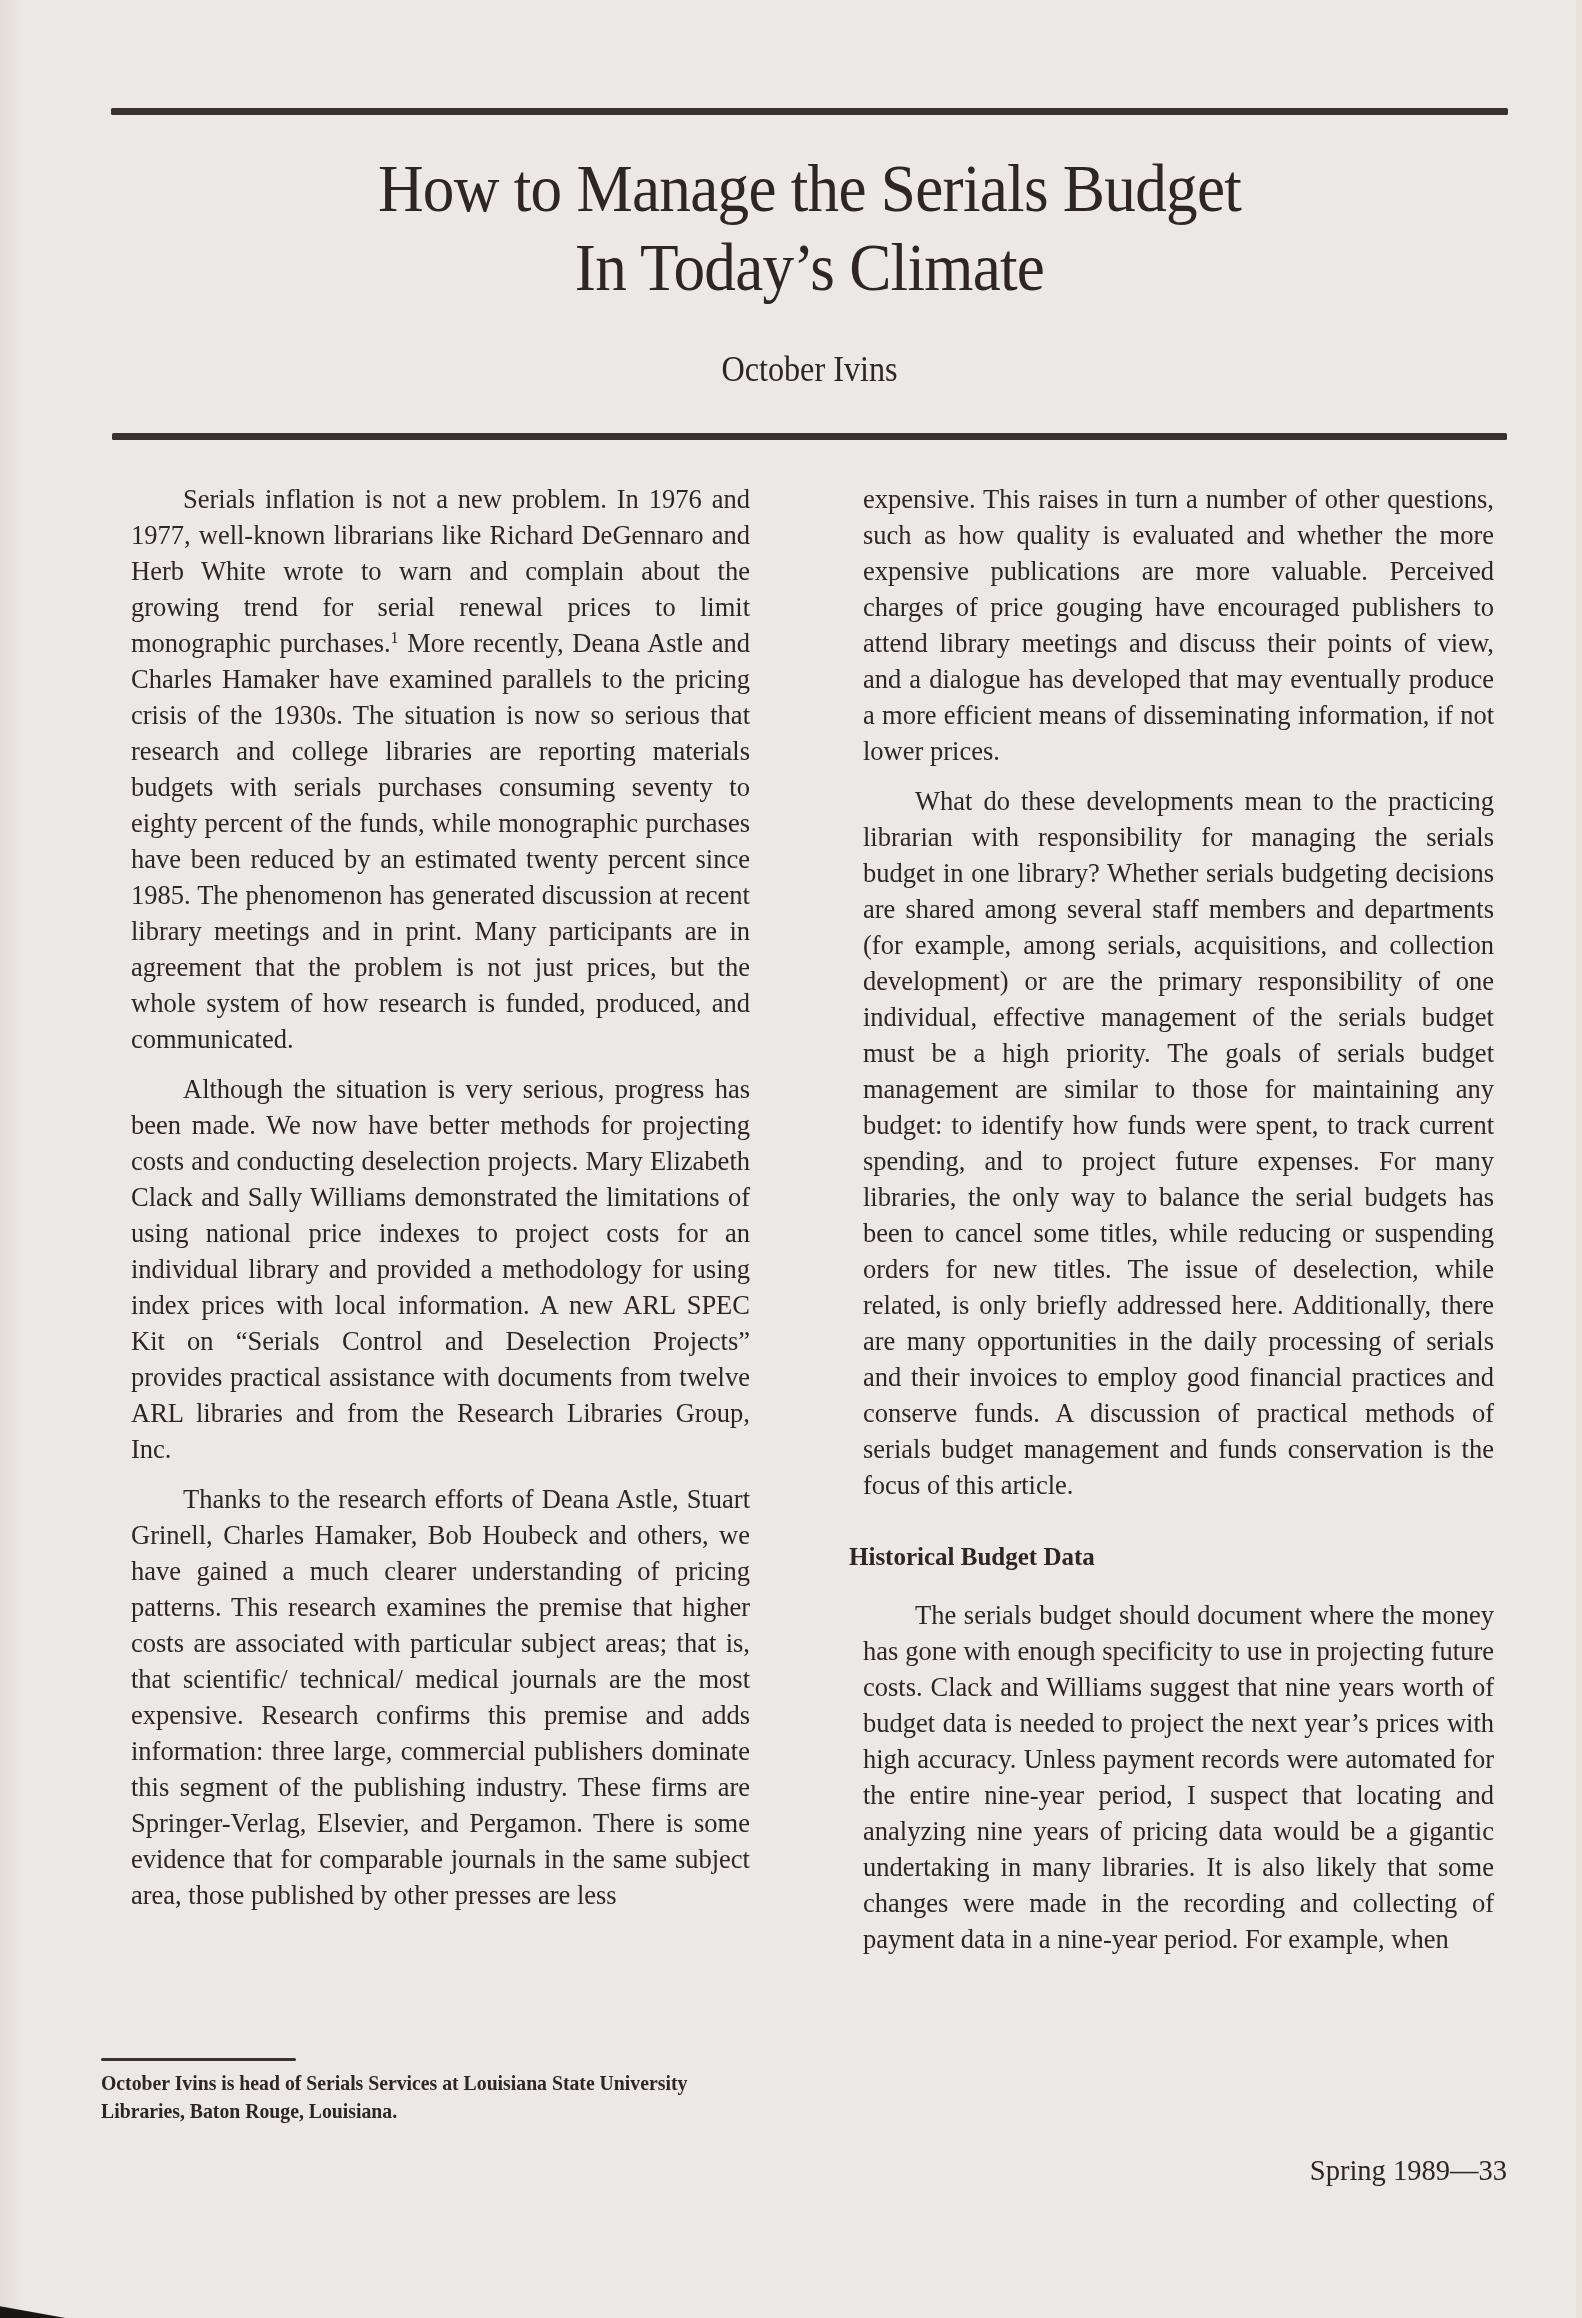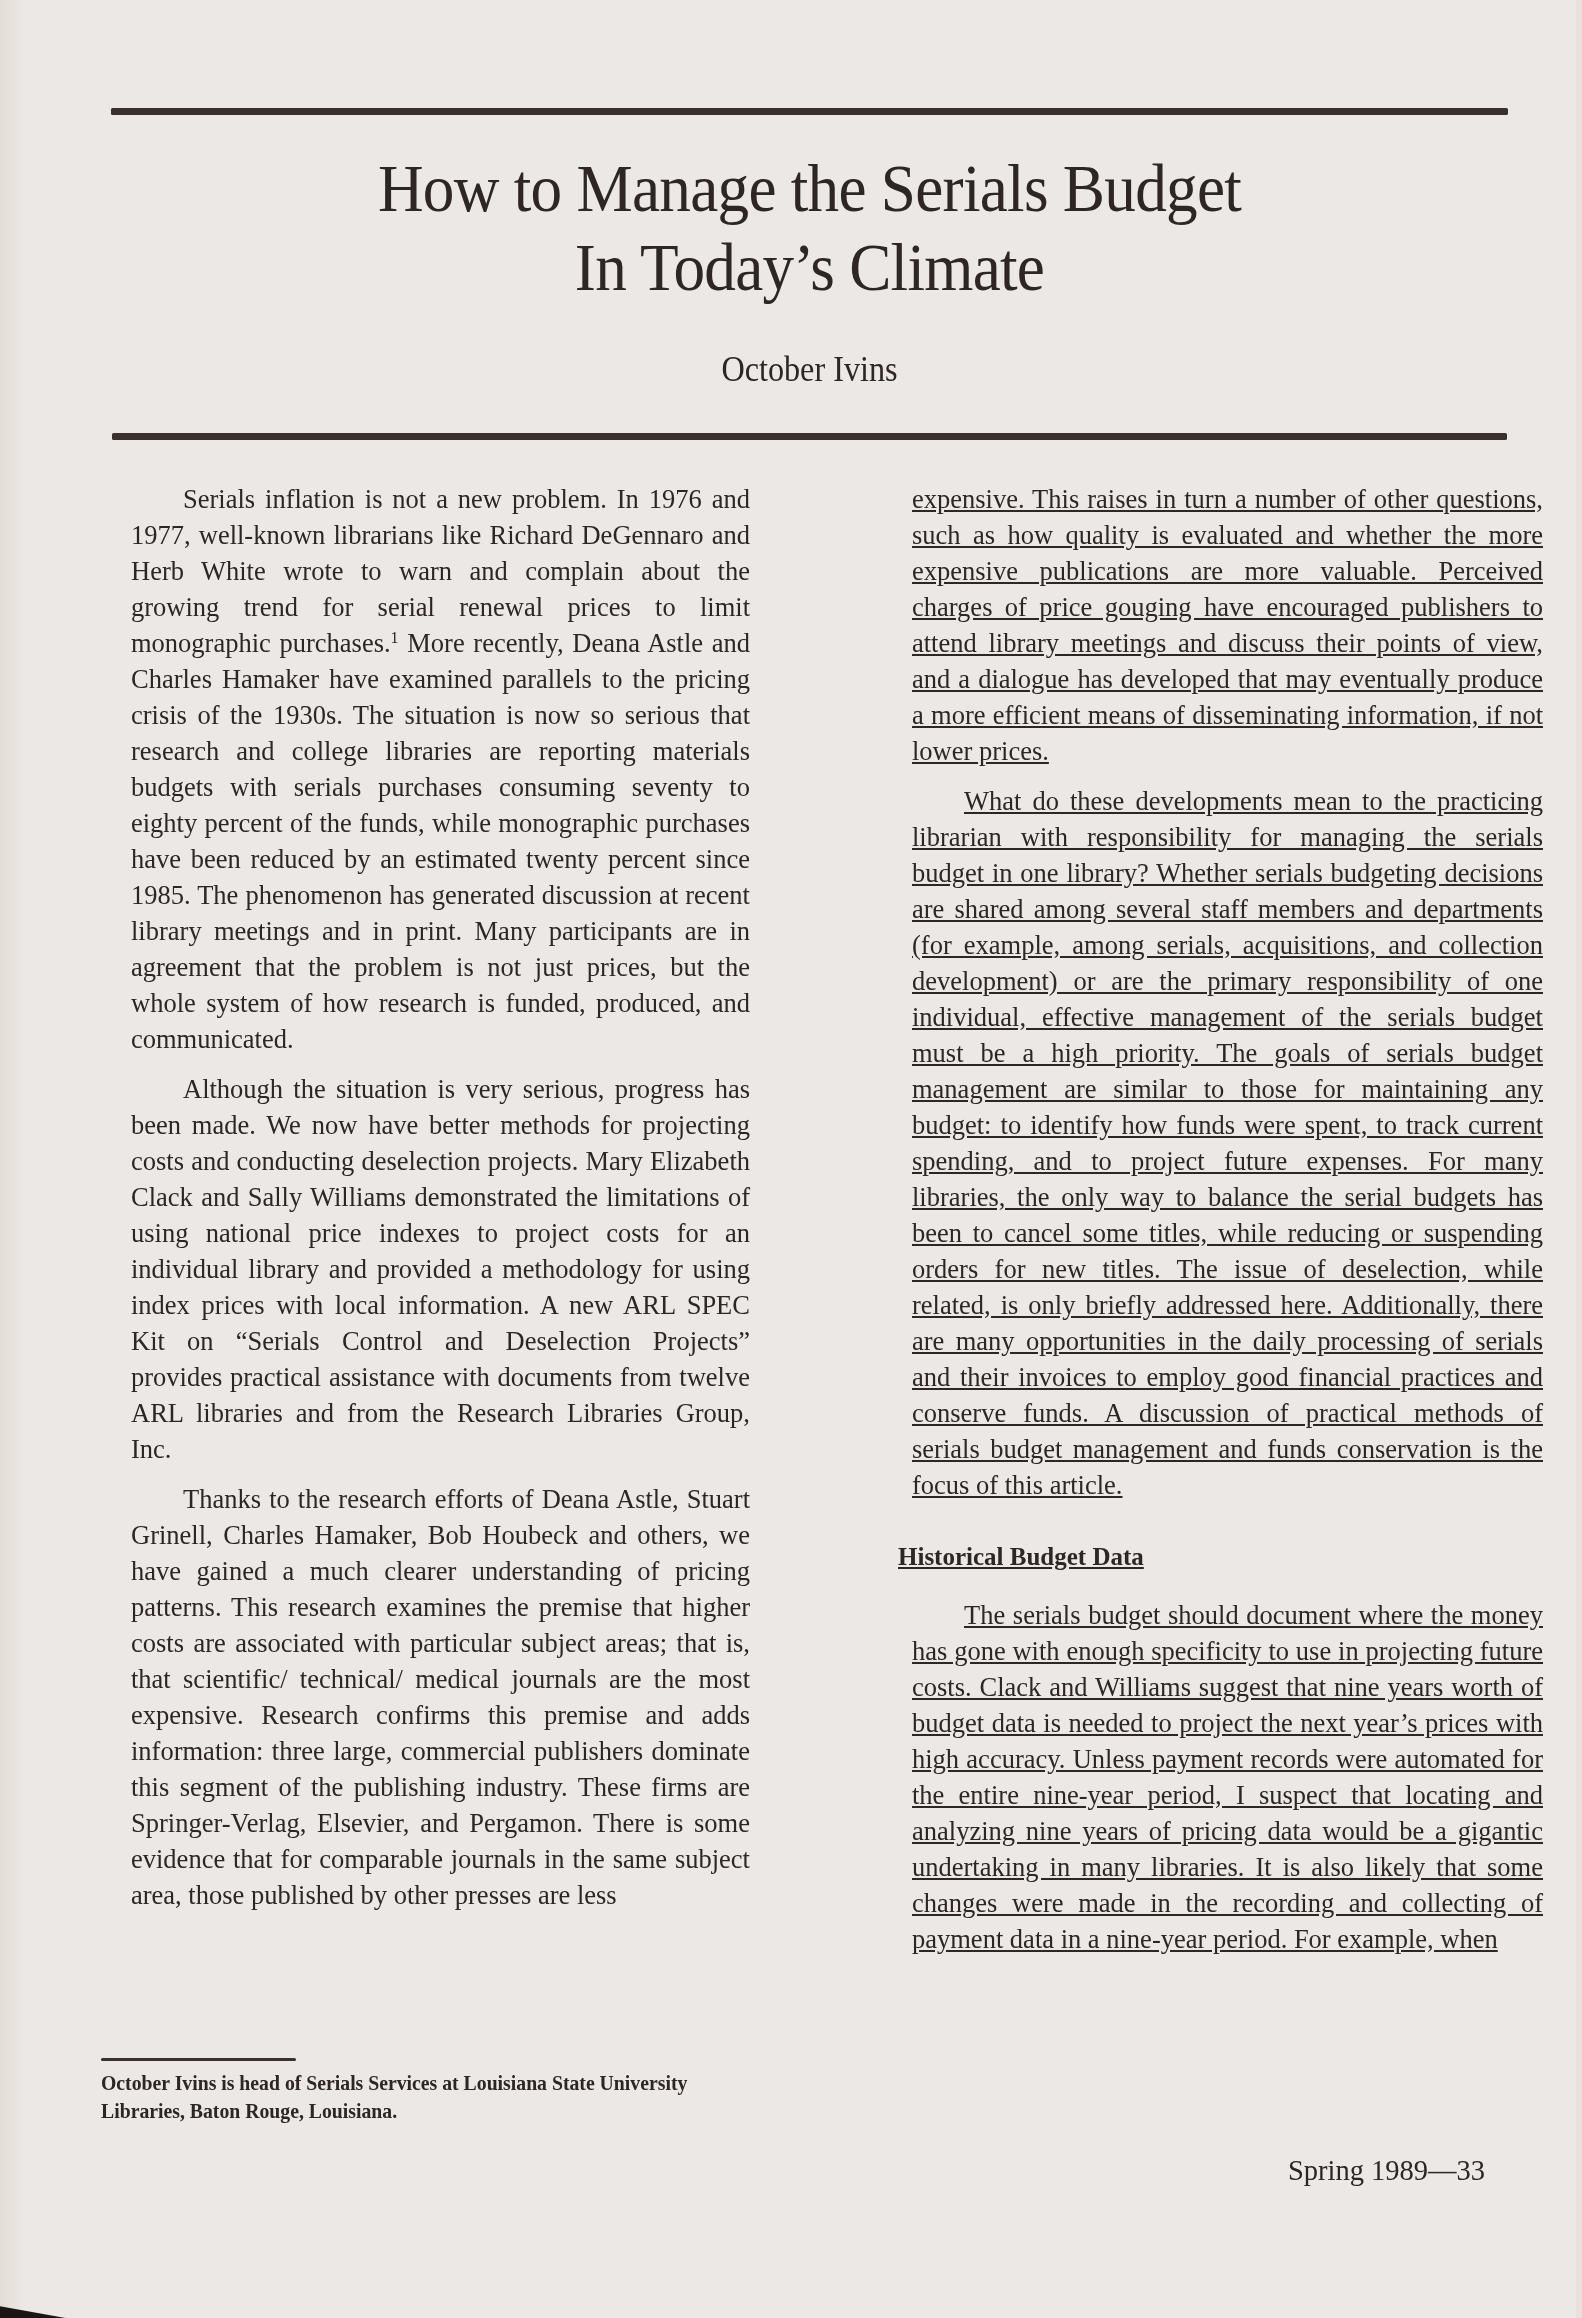--- a/index.html
+++ b/index.html
@@ -39,36 +39,36 @@
       position: absolute; left: 111px; width: 1397px; top: 350px;
       text-align: center; font-size: 35px; line-height: 40px;
       transform: scaleX(0.92); transform-origin: center top;
     }
     .col {
       position: absolute; top: 467px;
       font-size: 26.5px; line-height: 36px;
       text-align: justify; hyphens: manual;
     }
     #col-left { left: 117px; width: 647px; }
-    #col-right { left: 898px; width: 659px; text-decoration: underline; }
+    #col-right { left: 849px; width: 659px; }
     .col p { margin: 14px; text-indent: 52px; }
     .col p.no-indent { text-indent: 0; }
     .col p .sup { font-size: 16px; vertical-align: 9.5px; line-height: 0; }
     .col h2 {
       font-size: 25px; font-weight: bold; margin: 36px 0 22px 0;
       line-height: 36px; text-indent: 0; text-align: left;
     }
     .footnote {
       position: absolute; left: 101px; top: 2069px; width: 664px;
       font-size: 21px; line-height: 28px; font-weight: bold;
       transform: scaleX(0.94); transform-origin: left top;
     }
     .folio {
       position: absolute; left: 1266px; top: 2153px; width: 241px;
-      text-align: center; font-size: 28.5px; line-height: 35px;
+      text-align: right; font-size: 28.5px; line-height: 35px;
     }
   </style>
 </head>
 <body>
 
 <div class="page-shade-left"></div>
 <div class="page-shade-right"></div>
 <div class="binding-shadow"></div>
 
 <div class="rule" id="rule-top"></div>

